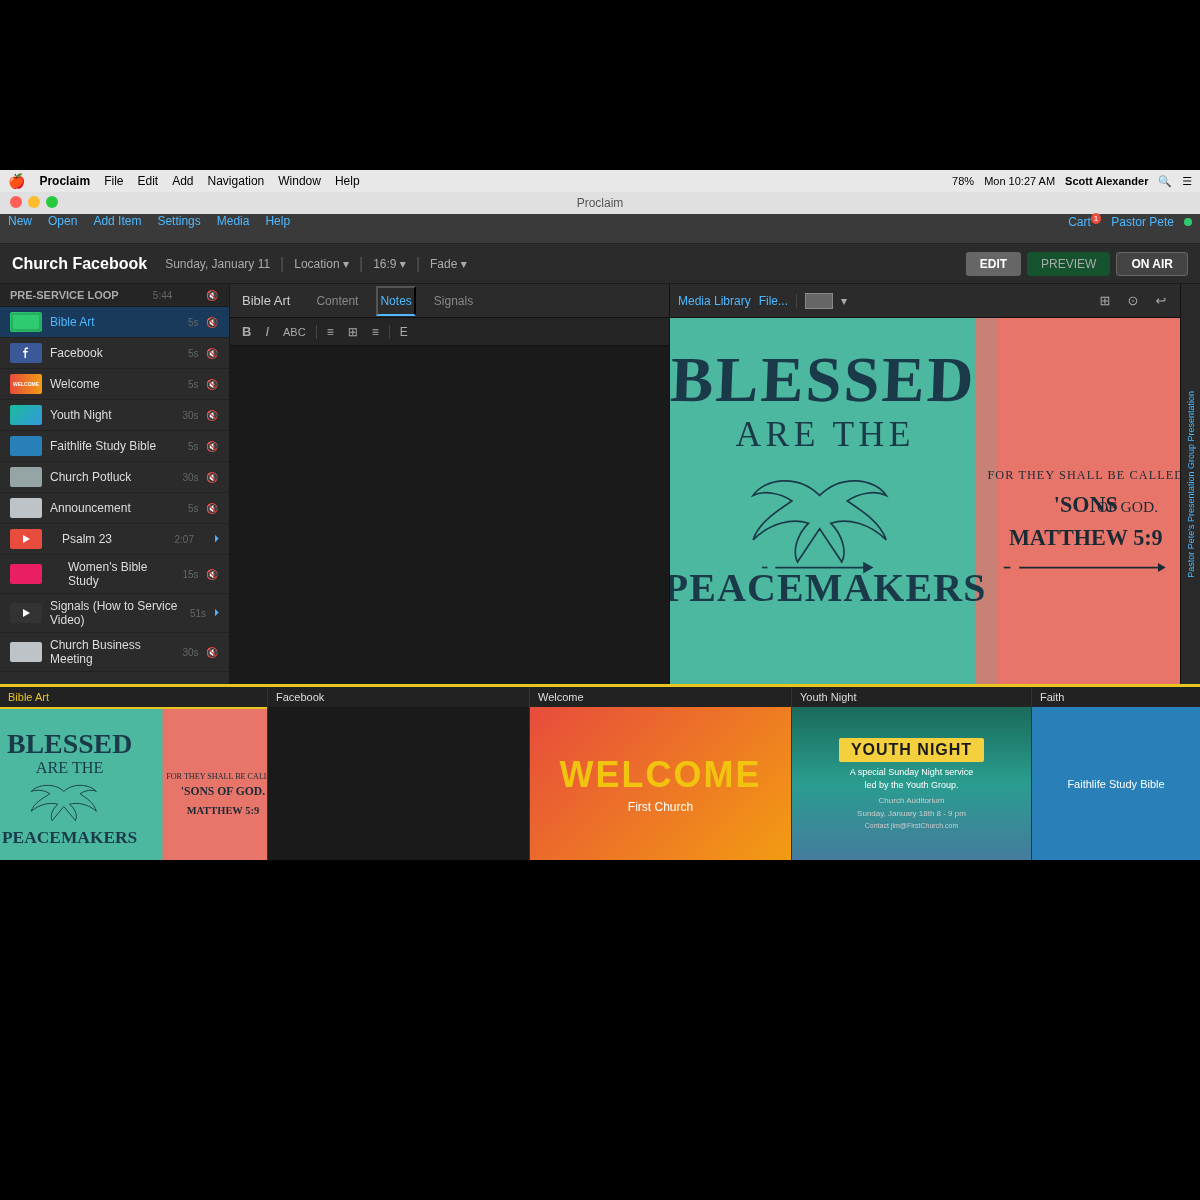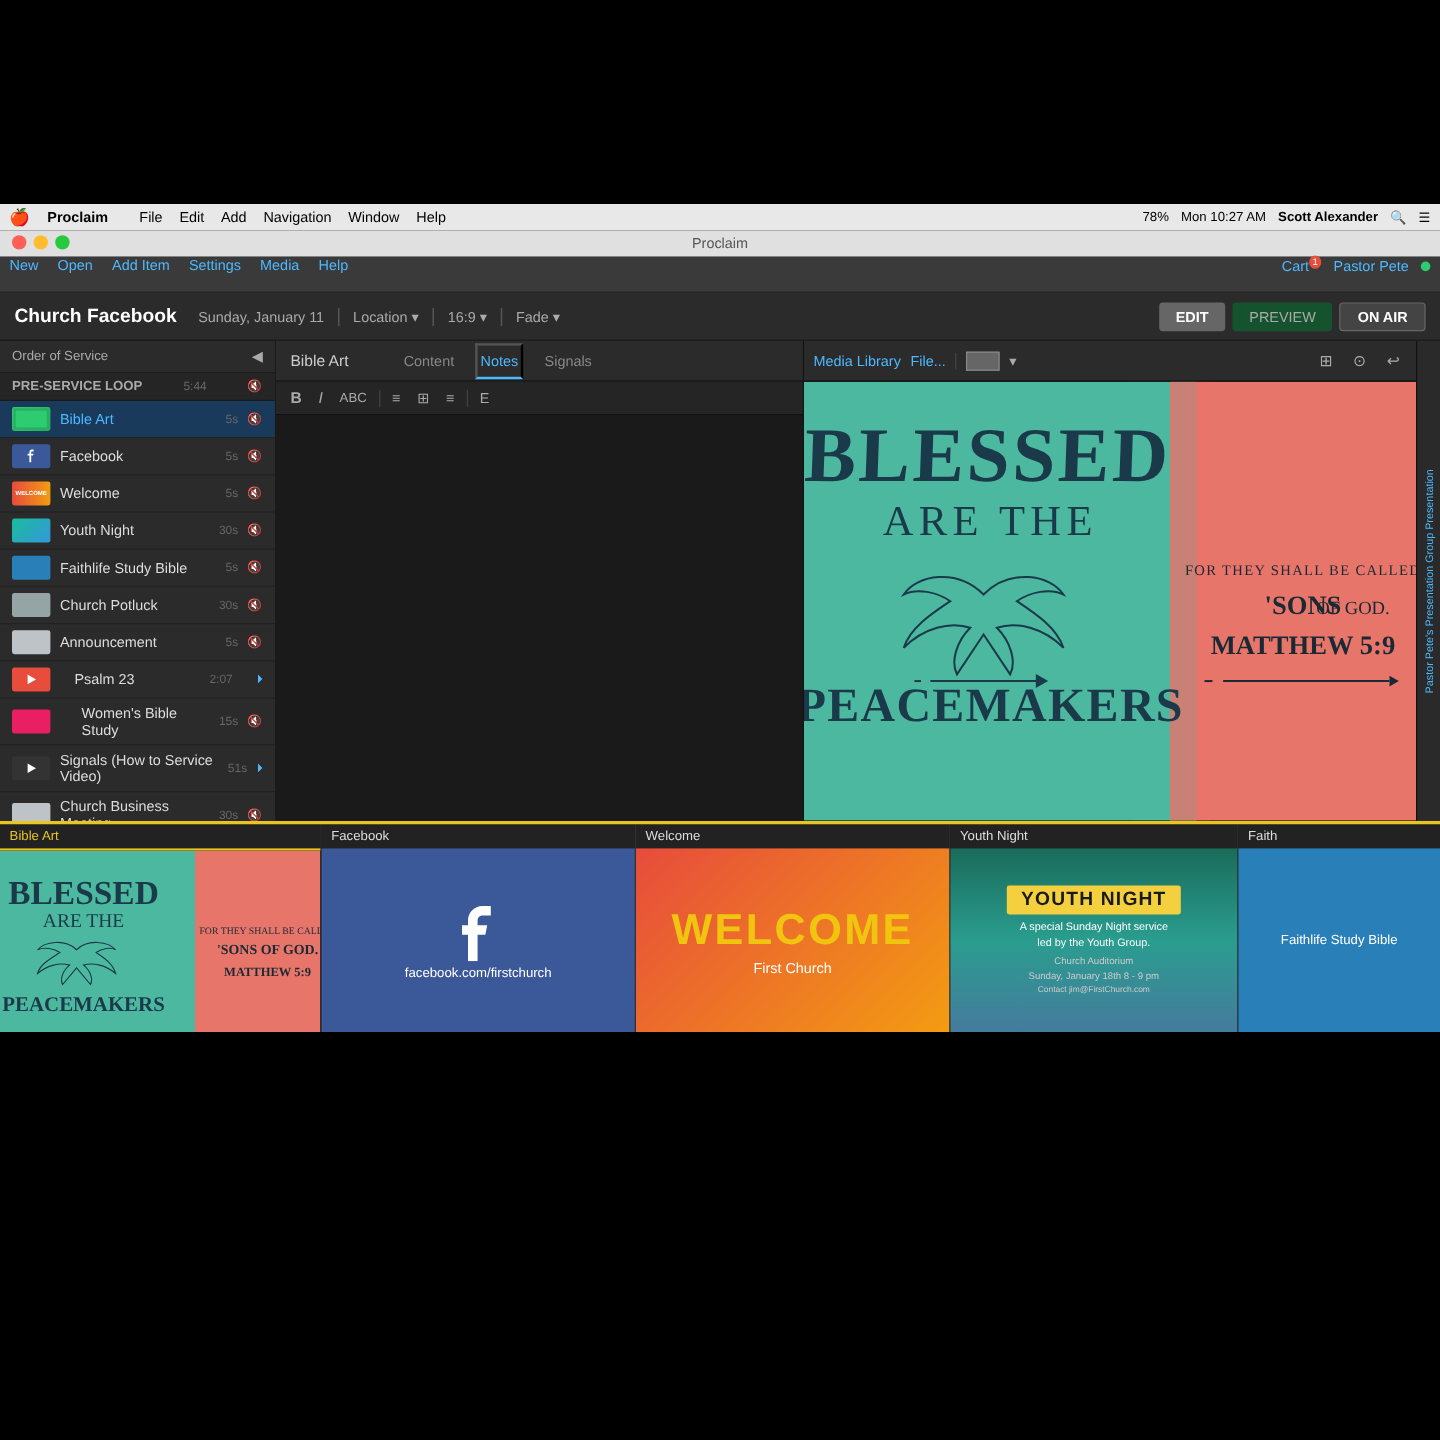--- a/index.html
+++ b/index.html
@@ -11,21 +11,21 @@
       overflow: hidden;
     }
   </style>
 </head>
 <body>
 
 <div style="position:relative; top:170px; height:22px; background:#e8e8e8; display:flex; align-items:center; padding:0 8px; font-size:12px; color:#000; justify-content:space-between; z-index:10;">
   <div style="display:flex; align-items:center; gap:14px;">
     <span style="font-size:14px;">🍎</span>
     <span style="font-weight:bold;">Proclaim</span>
-    <span style="cursor:pointer;margin-left:12px;">File</span>
+    <span style="cursor:pointer;">File</span>
     <span style="cursor:pointer;">Edit</span>
     <span style="cursor:pointer;">Add</span>
     <span style="cursor:pointer;">Navigation</span>
     <span style="cursor:pointer;">Window</span>
     <span style="cursor:pointer;">Help</span>
   </div>
   <div style="display:flex; align-items:center; gap:10px; font-size:11px;">
     <span>78%</span>
     <span>Mon 10:27 AM</span>
     <span style="font-weight:bold;">Scott Alexander</span>
@@ -80,24 +80,20 @@
       <button style="background:#666; color:#fff; border:none; padding:4px 14px; font-size:12px; cursor:pointer; border-radius:3px; font-weight:bold;">EDIT</button>
       <button style="background:#14532d; color:#aaa; border:none; padding:4px 14px; font-size:12px; cursor:pointer; border-radius:3px;">PREVIEW</button>
       <button style="background:#444; color:#fff; border:1px solid #666; padding:4px 14px; font-size:12px; cursor:pointer; border-radius:3px; font-weight:bold;">ON AIR</button>
     </div>
   </div>
 
   <div style="display:flex; height:400px;">
 
     <div style="width:230px; background:#2b2b2b; border-right:1px solid #1a1a1a; overflow-y:auto; flex-shrink:0;">
 
-      <div style="display:flex; align-items:center; justify-content:space-between; padding:6px 10px; font-size:11px; color:#aaa; border-bottom:1px solid #1a1a1a;">
-        <span>Order of Service</span>
-        <button style="background:none; border:none; color:#aaa; cursor:pointer; font-size:12px;">◀</button>
-      </div>
 
       <div style="display:flex; align-items:center; justify-content:space-between; padding:5px 10px; background:#252525; border-bottom:1px solid #1a1a1a;">
         <span style="font-size:11px; color:#aaa; font-weight:bold;">PRE-SERVICE LOOP</span>
         <span style="font-size:10px; color:#666;">5:44</span>
         <button style="background:none; border:none; color:#555; cursor:pointer; font-size:10px;">🔇</button>
       </div>
 
       <div style="display:flex; align-items:center; padding:5px 10px; cursor:pointer; border-bottom:1px solid #222; gap:8px; background:#1a3a5c;">
         <div style="width:32px; height:20px; border-radius:2px; background:linear-gradient(135deg,#2ecc71,#27ae60); flex-shrink:0; display:flex; align-items:center; justify-content:center; overflow:hidden;">
           <svg width="30" height="18" viewBox="0 0 30 18">
@@ -191,21 +187,21 @@
         <span style="font-size:12px; color:#ddd; flex:1;">Church Business Meeting</span>
         <span style="font-size:10px; color:#666;">30s</span>
         <button style="background:none; border:none; color:#555; cursor:pointer; font-size:10px;">🔇</button>
       </div>
     </div>
 
     <div style="flex:1; background:#1e1e1e; display:flex; flex-direction:column; border-right:1px solid #111;">
 
       <div style="display:flex; align-items:center; background:#2b2b2b; border-bottom:1px solid #111; padding:0 12px; height:34px; gap:16px;">
         <span style="font-size:13px; color:#ccc; margin-right:8px;">Bible Art</span>
-        <button style="background:none; border:none; font-size:12px; cursor:pointer; color:#888; padding:6px 2px;margin-left:20px;">Content</button>
+        <button style="background:none; border:none; font-size:12px; cursor:pointer; color:#888; padding:6px 2px;">Content</button>
         <button style="background:none; border-bottom:2px solid #4db8ff; font-size:12px; cursor:pointer; color:#4db8ff; padding:6px 2px;">Notes</button>
         <button style="background:none; border:none; font-size:12px; cursor:pointer; color:#888; padding:6px 2px;">Signals</button>
       </div>
 
       <div style="display:flex; align-items:center; padding:4px 8px; background:#252525; gap:6px; border-bottom:1px solid #111;">
         <button style="background:none; border:none; color:#aaa; font-size:13px; font-weight:bold; cursor:pointer; padding:2px 4px;">B</button>
         <button style="background:none; border:none; color:#aaa; font-size:13px; font-style:italic; cursor:pointer; padding:2px 4px;">I</button>
         <button style="background:none; border:none; color:#aaa; font-size:11px; cursor:pointer; padding:2px 4px;">ABC</button>
         <div style="width:1px; height:14px; background:#444;"></div>
         <button style="background:none; border:none; color:#aaa; font-size:12px; cursor:pointer; padding:2px 4px;">≡</button>
@@ -293,27 +289,20 @@
           <text x="75" y="115" text-anchor="middle" font-family="serif" font-size="15" font-weight="bold" fill="#1a3a4a">PEACEMAKERS</text>
           <text x="207" y="60" text-anchor="middle" font-family="serif" font-size="7" fill="#1a2a35">FOR THEY SHALL BE CALLED</text>
           <text x="207" y="74" text-anchor="middle" font-family="serif" font-size="10" font-weight="bold" fill="#1a2a35">'SONS OF GOD.</text>
           <text x="207" y="90" text-anchor="middle" font-family="serif" font-size="9" font-weight="bold" fill="#1a2a35">MATTHEW 5:9</text>
         </svg>
       </div>
     </div>
 
     <div style="flex-shrink:0; width:262px; display:flex; flex-direction:column; border-right:1px solid #333; cursor:pointer;">
       <div style="font-size:11px; color:#ddd; padding:4px 8px; background:#222;">Facebook</div>
-      <div style="flex:1; background:#3b5998; display:flex; align-items:center; justify-content:center; flex-direction:column; gap:4px;">
-        <svg width="50" height="50" viewBox="0 0 50 50">
-            <rect width="50" height="50" fill="#3b5998"></rect>
-            <path d="M28 12h7V4h-7c-6.6 0-12 5.4-12 12v4h-5v8h5v22h8V28h6.5l1.5-8H24v-4c0-2.2 1.8-4 4-4z" fill="white"></path>
-          </svg>
-        <span style="color:white; font-size:11px;">facebook.com/firstchurch</span>
-      </div>
     </div>
 
     <div style="flex-shrink:0; width:262px; display:flex; flex-direction:column; border-right:1px solid #333; cursor:pointer;">
       <div style="font-size:11px; color:#ddd; padding:4px 8px; background:#222;">Welcome</div>
       <div style="flex:1; background:linear-gradient(135deg,#e74c3c,#f39c12); display:flex; align-items:center; justify-content:center; flex-direction:column;">
         <span style="color:#f1c40f; font-size:36px; font-weight:900; font-family:Impact,sans-serif; letter-spacing:2px;">WELCOME</span>
         <span style="color:white; font-size:12px; margin-top:4px;">First Church</span>
       </div>
     </div>
 

